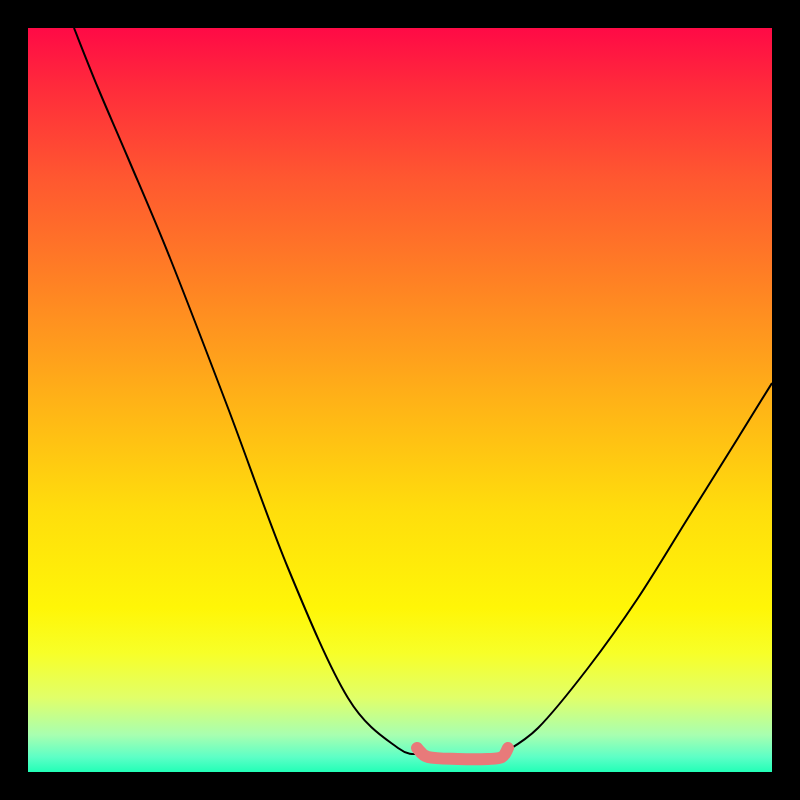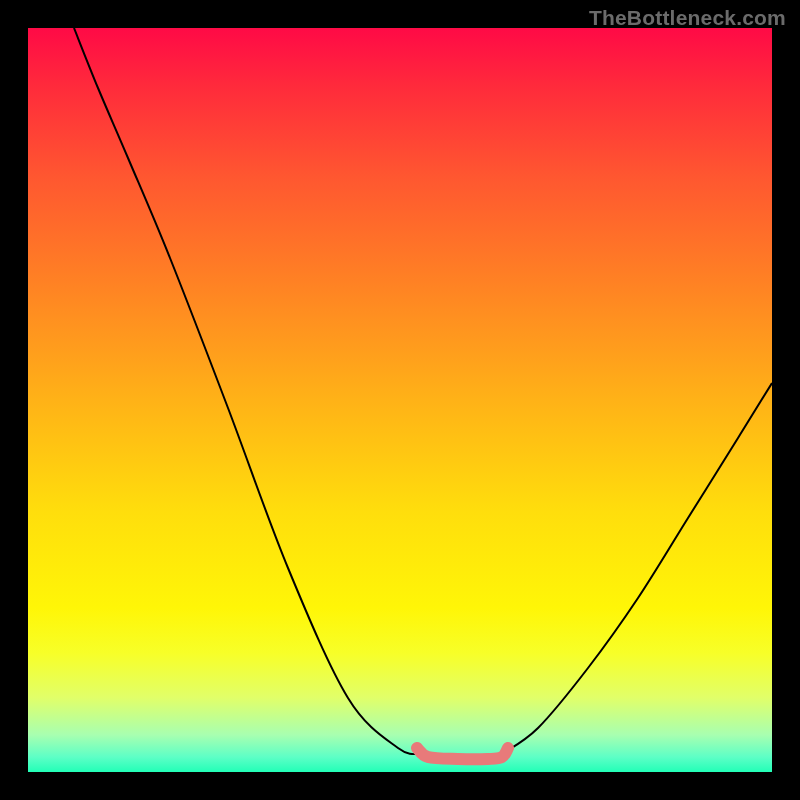--- a/index.html
+++ b/index.html
@@ -58,14 +58,13 @@
 <body>
 
 <div class="container">
   <div class="plot-area">
     <svg class="curve" viewBox="0 0 744 744">
       <path id="seg-left" fill="none" stroke="#000000" stroke-width="2" d="M 46 0 C 50 10, 61 38.33333333333333, 70 60 C 79 81.66666666666667, 88 101.66666666666667, 100 130 C 112 158.33333333333334, 125.33333333333333 188.33333333333334, 142 230 C 158.66666666666666 271.6666666666667, 180.33333333333334 328.3333333333333, 200 380 C 219.66666666666666 431.6666666666667, 240 491.6666666666667, 260 540 C 280 588.3333333333334, 301.6666666666667 640, 320 670 C 338.3333333333333 700, 357.6666666666667 710.6666666666666, 370 720 C 382.3333333333333 729.3333333333334, 390 725, 394 726"></path>
       <path id="seg-right" fill="none" stroke="#000000" stroke-width="2" d="M 474 726 C 480 721.6666666666666, 495.6666666666667 714.3333333333334, 510 700 C 524.3333333333334 685.6666666666666, 543.3333333333334 661.6666666666666, 560 640 C 576.6666666666666 618.3333333333334, 593.3333333333334 595, 610 570 C 626.6666666666666 545, 643.3333333333334 516.6666666666666, 660 490 C 676.6666666666666 463.3333333333333, 696 432.5, 710 410 C 724 387.5, 738.3333333333334 364.1666666666667, 744 355"></path>
       <path id="seg-highlight" fill="none" stroke="#e87a7a" stroke-width="12" stroke-linecap="round" d="M 389 720 C 390.8333333333333 721.5, 393.1666666666667 727.1666666666666, 400 729 C 406.8333333333333 730.8333333333334, 420 730.6666666666666, 430 731 C 440 731.3333333333334, 452.6666666666667 731.3333333333334, 460 731 C 467.3333333333333 730.6666666666666, 470.6666666666667 730.8333333333334, 474 729 C 477.3333333333333 727.1666666666666, 479 721.5, 480 720"></path>
     </svg>
   </div>
-  <div class="watermark">TheBottleneck.com</div>
 </div>
 
 </body></html>

